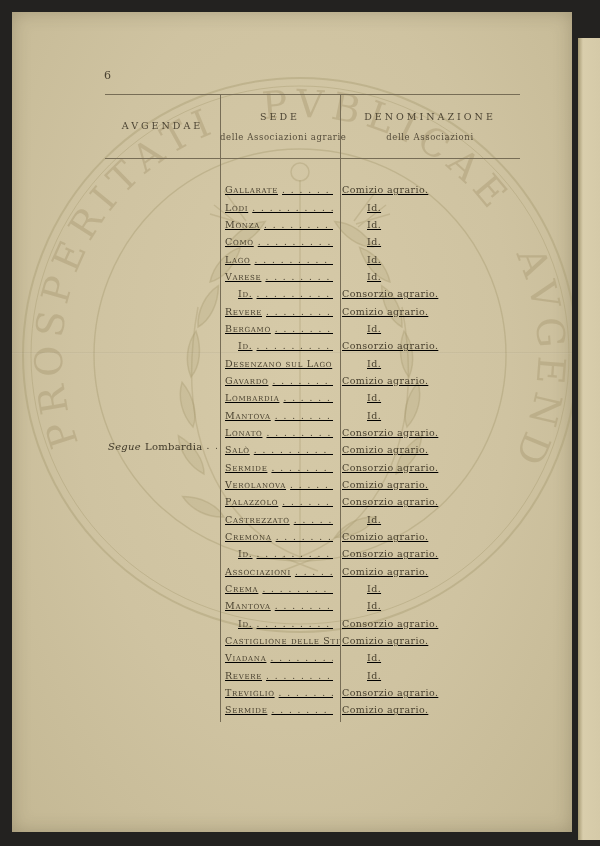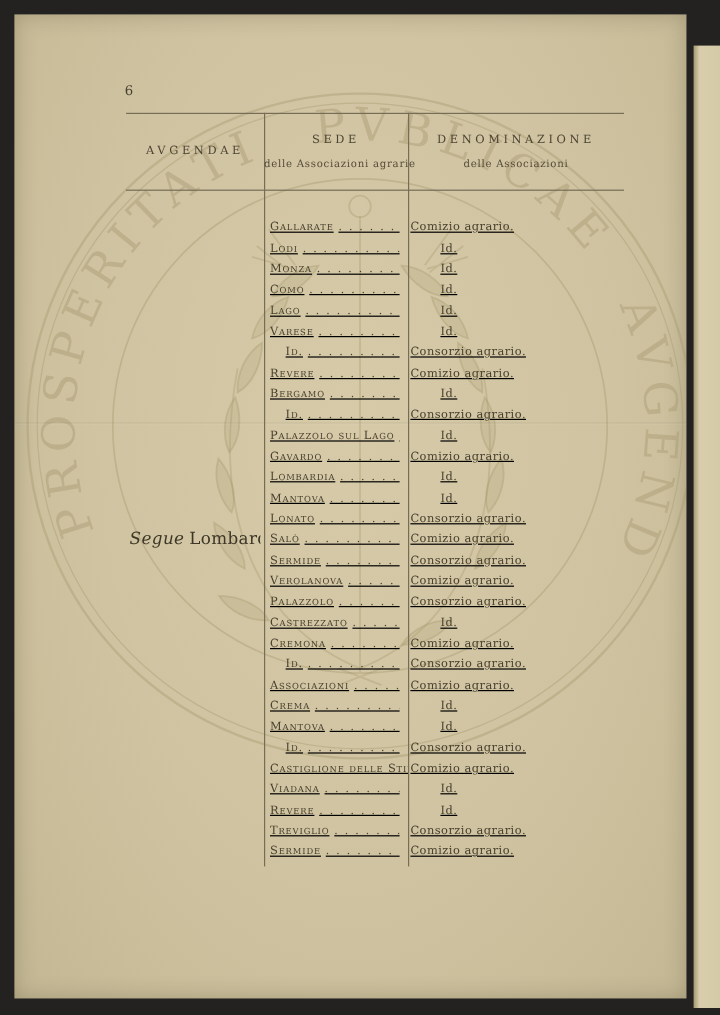--- a/index.html
+++ b/index.html
@@ -75,21 +75,21 @@
   .dots::after{content:". . . . . . . . . . . . . . . . . . . . . . . .";}
   .cell-den{
     width:180px;flex:none;padding-left:2px;box-sizing:border-box;
     font-size:9.5px;letter-spacing:.4px;white-space:nowrap;
   }
   .cell-den.id-entry{padding-left:27px;}
 
   .region-note{
     position:absolute;left:96px;top:429px;width:109px;
     display:flex;align-items:flex-start;overflow:hidden;
-    color:#3e3727;font-size:14px;white-space:nowrap;
+    color:#3e3727;font-size:10px;white-space:nowrap;
   }
   .region-note .seg{font-style:italic;letter-spacing:.3px;flex:none;}
   .region-note .lom{font-weight:normal;letter-spacing:.3px;padding-left:4px;flex:none;}
 </style>
 </head>
 <body>
 
 <div class="canvas">
 
   <div class="page">
@@ -224,21 +224,21 @@
           <span class="col-regione-sp"></span>
           <span class="cell-sede id-entry">
             <span class="sede-name">Id.</span>
             <span class="dots"></span>
           </span>
           <span class="cell-den">Consorzio agrario.</span>
         </div>
         <div class="row">
           <span class="col-regione-sp"></span>
           <span class="cell-sede">
-            <span class="sede-name">Palazzolo sul Lago</span>
+            <span class="sede-name">Desenzano sul Lago</span>
             <span class="dots"></span>
           </span>
           <span class="cell-den id-entry">Id.</span>
         </div>
         <div class="row">
           <span class="col-regione-sp"></span>
           <span class="cell-sede">
             <span class="sede-name">Gavardo</span>
             <span class="dots"></span>
           </span>

